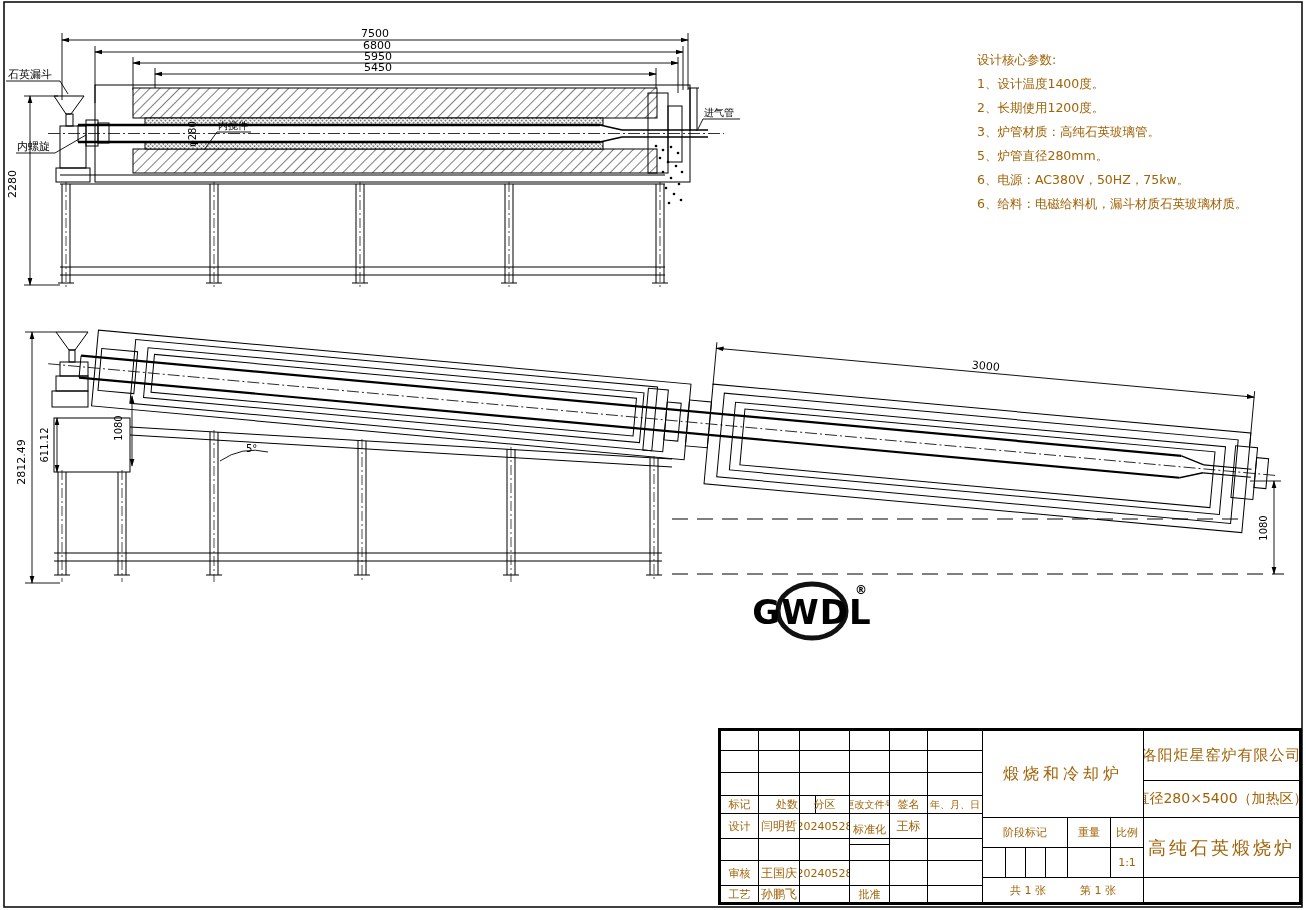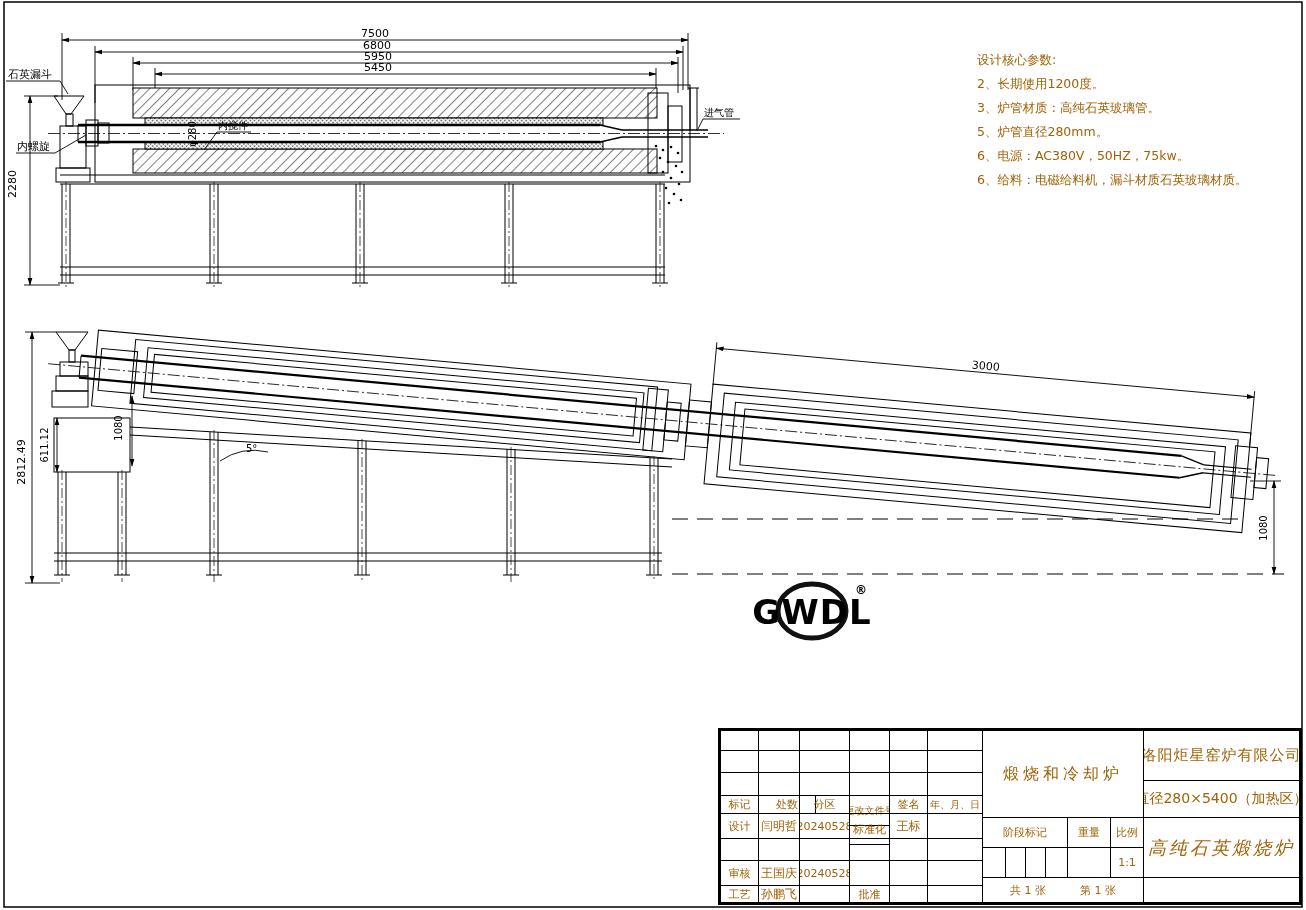--- a/index.html
+++ b/index.html
@@ -11,21 +11,21 @@
   .notes .nt { margin-bottom:1px;margin-left:12px; }
   
   .tb { position:absolute; left:718px; top:728px; width:584px; height:177px; border:2px solid #000; background:#fff; }
   .c { position:absolute; border:1px solid #000; display:flex; align-items:center; justify-content:center;
        text-align:center; white-space:nowrap; overflow:hidden; font-size:11px; }
   .c.small { font-size:10px; }
   .c.name { font-size:12px; }
   .c.big  { font-size:16px; letter-spacing:4px; }
   .c.company { font-size:15px; letter-spacing:1px; }
   .c.spec { font-size:14px; }
-  .c.product { font-size:18px; letter-spacing:3px;font-style:italic; }
+  .c.product { font-size:18px; letter-spacing:3px; }
   .c.sheetrow { gap:34px; }
 </style>
 </head>
 <body>
 
 <div class="sheet">
 
   <svg class="drawing" width="1306" height="910" viewBox="0 0 1306 910">
     <defs>
       <marker id="arr" viewBox="0 0 10 10" refX="9" refY="5" markerWidth="9" markerHeight="9" orient="auto-start-reverse">
@@ -218,20 +218,21 @@
 
     <g>
       <ellipse cx="812" cy="611" rx="34" ry="27" fill="none" stroke="#111" stroke-width="5"></ellipse>
       <text x="812" y="624" text-anchor="middle" font-size="34" font-weight="bold" letter-spacing="1" fill="#111" stroke="#fff" stroke-width="9" paint-order="stroke">GWDL</text>
       <text x="855" y="594" font-size="12" font-weight="bold" fill="#111">®</text>
     </g>
   </svg>
 
   <div class="notes">
     <div class="nt">设计核心参数:</div>
+    <div class="nt">1、设计温度1400度。</div>
     <div class="nt">2、长期使用1200度。</div>
     <div class="nt">3、炉管材质：高纯石英玻璃管。</div>
     <div class="nt">5、炉管直径280mm。</div>
     <div class="nt">6、电源：AC380V，50HZ，75kw。</div>
     <div class="nt">6、给料：电磁给料机，漏斗材质石英玻璃材质。</div>
   </div>
 
   <div class="tb">
 
     <div class="c" style="left:0;top:0;width:39px;height:21px"></div>
@@ -249,21 +250,21 @@
     <div class="c" style="left:0;top:42px;width:39px;height:24px"></div>
     <div class="c" style="left:38px;top:42px;width:42px;height:24px"></div>
     <div class="c" style="left:79px;top:42px;width:51px;height:24px"></div>
     <div class="c" style="left:129px;top:42px;width:41px;height:24px"></div>
     <div class="c" style="left:169px;top:42px;width:39px;height:24px"></div>
     <div class="c" style="left:207px;top:42px;width:56px;height:24px"></div>
 
     <div class="c" style="left:0;top:65px;width:39px;height:19px">标记</div>
     <div class="c" style="left:38px;top:65px;width:58px;height:19px">处数</div>
     <div class="c" style="left:79px;top:65px;width:51px;height:19px">分区</div>
-    <div class="c small" style="left:129px;top:65px;width:41px;height:31px">更改文件号</div>
+    <div class="c small" style="left:129px;top:65px;width:41px;height:19px">更改文件号</div>
     <div class="c" style="left:169px;top:65px;width:39px;height:19px">签名</div>
     <div class="c small" style="left:207px;top:65px;width:56px;height:19px">年、月、日</div>
 
     <div class="c" style="left:0;top:83px;width:39px;height:26px">设计</div>
     <div class="c name" style="left:38px;top:83px;width:42px;height:26px">闫明哲</div>
     <div class="c" style="left:79px;top:83px;width:51px;height:26px">20240528</div>
     <div class="c" style="left:129px;top:83px;width:41px;height:32px">标准化</div>
     <div class="c name" style="left:169px;top:83px;width:39px;height:26px">王标</div>
     <div class="c" style="left:207px;top:83px;width:56px;height:26px"></div>
 

